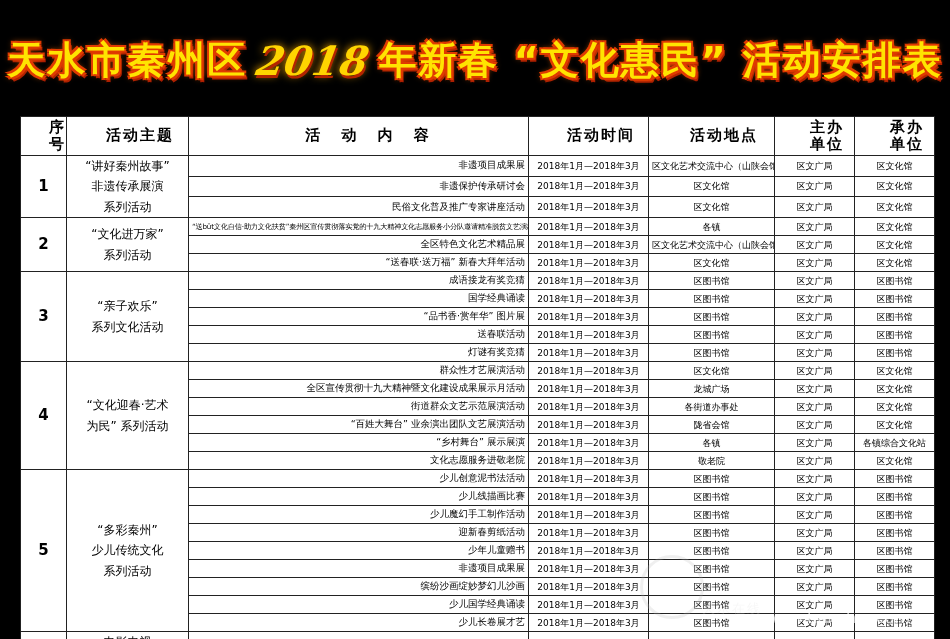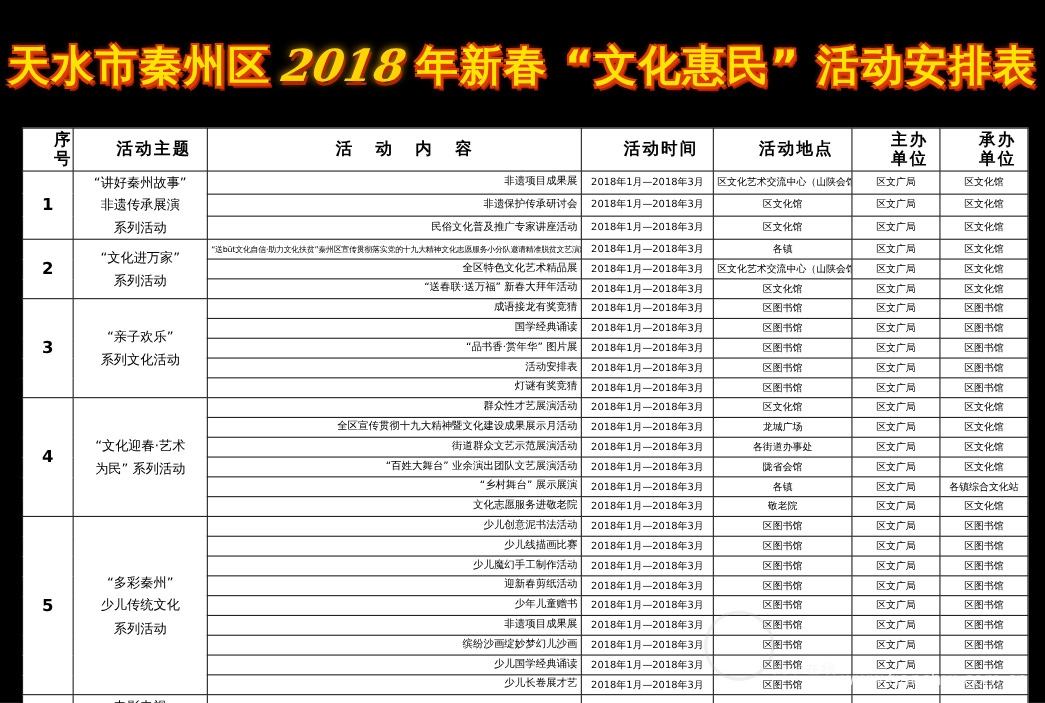--- a/index.html
+++ b/index.html
@@ -204,21 +204,21 @@
           <td class="host">区图书馆</td>
         </tr>
         <tr>
           <td class="content">“品书香·赏年华” 图片展</td>
           <td class="tm">2018年1月—2018年3月</td>
           <td class="place">区图书馆</td>
           <td class="org">区文广局</td>
           <td class="host">区图书馆</td>
         </tr>
         <tr>
-          <td class="content">活动安排表</td>
+          <td class="content">送春联活动</td>
           <td class="tm">2018年1月—2018年3月</td>
           <td class="place">区图书馆</td>
           <td class="org">区文广局</td>
           <td class="host">区图书馆</td>
         </tr>
         <tr>
           <td class="content">灯谜有奖竞猜</td>
           <td class="tm">2018年1月—2018年3月</td>
           <td class="place">区图书馆</td>
           <td class="org">区文广局</td>

